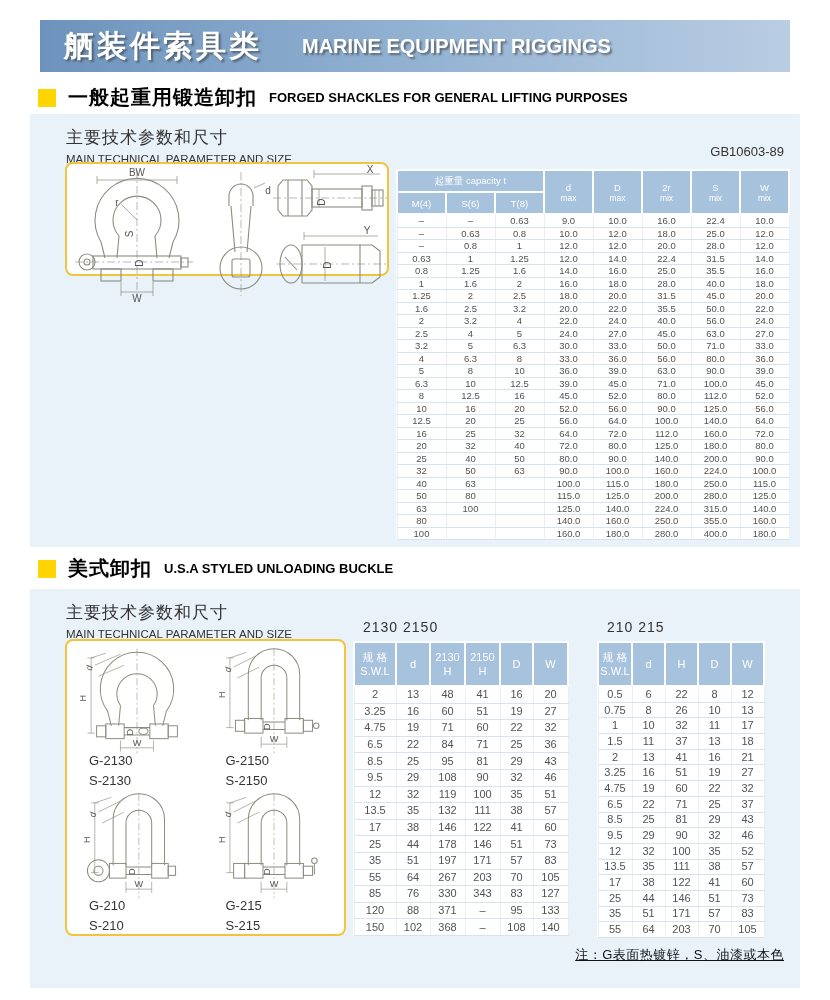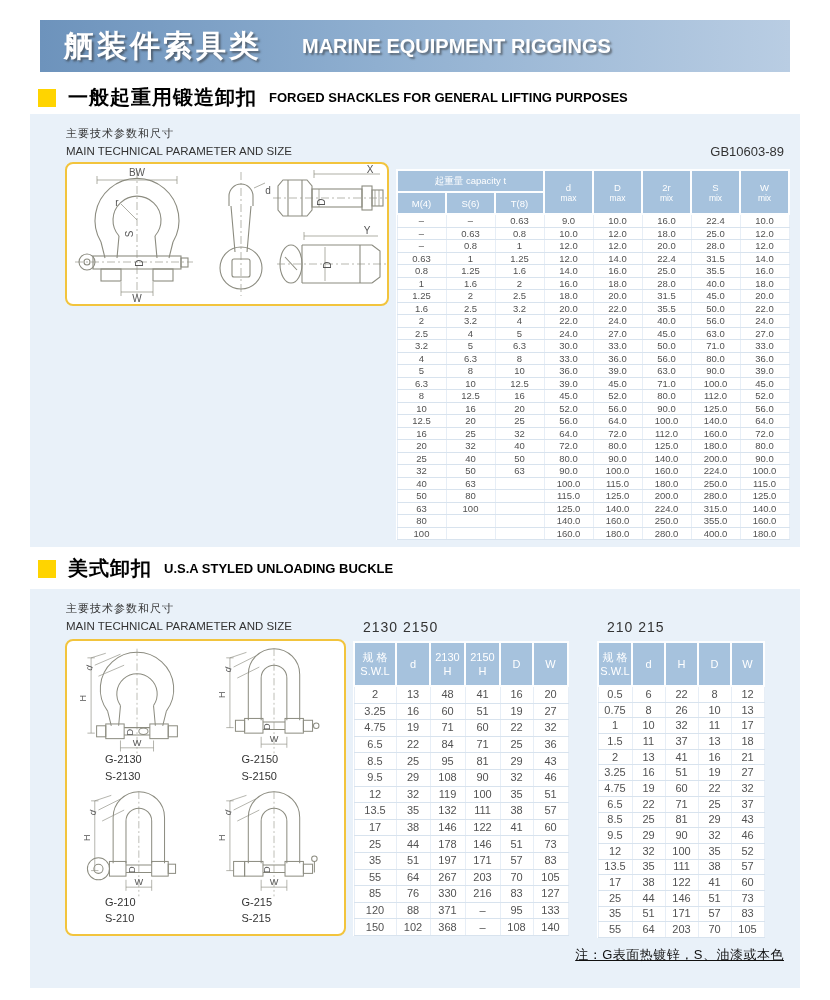--- a/index.html
+++ b/index.html
@@ -23,30 +23,30 @@
   #heading1 { top:84px; }
   #heading2 { top:555px; }
   .bullet { width:18px; height:18px; background:#ffd400; flex:none; }
   .h-zh { font-size:20px; font-weight:bold; color:#000; letter-spacing:1px; }
   .h-en { font-size:13px; font-weight:bold; color:#000;text-align:center; }
   
   .panel { position:absolute; left:30px; width:770px; background:#e9f1f9; }
   #panel1 { top:114px; height:433px; }
   #panel2 { top:589px; height:399px; }
   .param { position:absolute; left:36px; top:12px; color:#333; }
-  .param .zh { font-size:11px; margin-bottom:4px; letter-spacing:1px; }
+  .param .zh { font-size:17px; margin-bottom:4px; letter-spacing:1px; }
   .param .en { font-size:11.5px; }
   .standard { position:absolute; right:16px; top:30px; font-size:13px; color:#333; }
   
   .dbox { position:absolute; background:#fff; border:2px solid #f2c43d; border-radius:8px; box-sizing:border-box; }
-  #dbox1 { left:35px; top:48px; width:324px; height:144px; }
+  #dbox1 { left:35px; top:48px; width:324px; height:114px; }
   #dbox2 { left:35px; top:50px; width:281px; height:297px;
            display:grid; grid-template-columns:1fr 1fr; padding:4px 2px; }
   .dcell { display:flex; flex-direction:column; align-items:center; }
-  .model { align-self:flex-start; margin-left:36px; font-size:11px; color:#333; line-height:1.5; margin-top:-6px; }
+  .model { align-self:flex-start; margin-left:20px; font-size:13px; color:#333; line-height:1.5; margin-top:-6px; }
   svg .ln { stroke:#8c8c80; fill:none; stroke-width:1.1; }
   svg .cl { stroke:#9a9a8e; fill:none; stroke-width:.7; stroke-dasharray:8 3 2 3; }
   svg .dm { stroke:#8c8c80; fill:none; stroke-width:.7; }
   svg .lbs { fill:#555; font-size:10px; stroke:none; font-family:"Liberation Sans",sans-serif; }
   
   table { border-collapse:collapse; position:absolute; table-layout:fixed; background:#fff; }
   th { background:#a6c2dd; color:#fff; font-weight:normal; border:2px solid #fdfeff; padding:0; }
   td { background:#fff; color:#525252; text-align:center; padding:0;
        border:1px solid #e7eef6; border-bottom:1px solid #d8e3ee; }
   #t1 { left:366px; top:55px; width:392px; }
@@ -683,21 +683,21 @@
           <td>64</td>
           <td>267</td>
           <td>203</td>
           <td>70</td>
           <td>105</td>
         </tr>
         <tr>
           <td>85</td>
           <td>76</td>
           <td>330</td>
-          <td>216</td>
+          <td>343</td>
           <td>83</td>
           <td>127</td>
         </tr>
         <tr>
           <td>120</td>
           <td>88</td>
           <td>371</td>
           <td>–</td>
           <td>95</td>
           <td>133</td>

